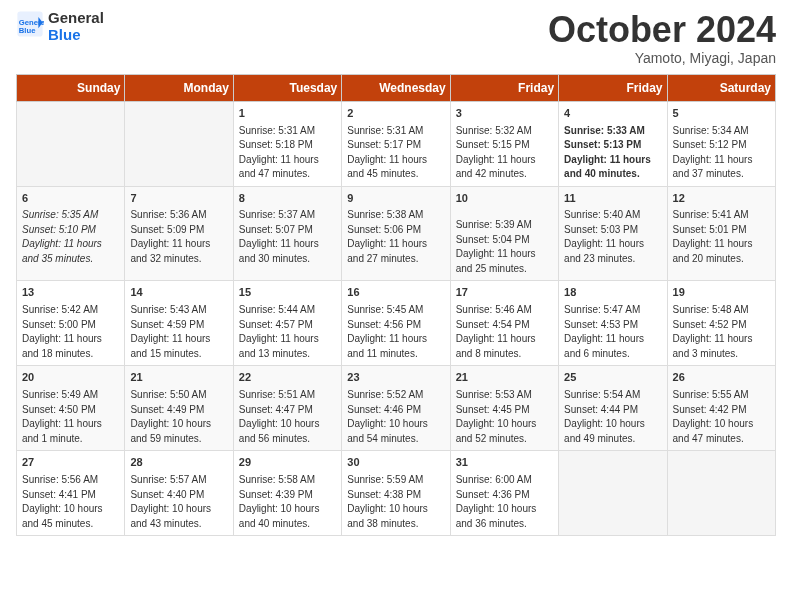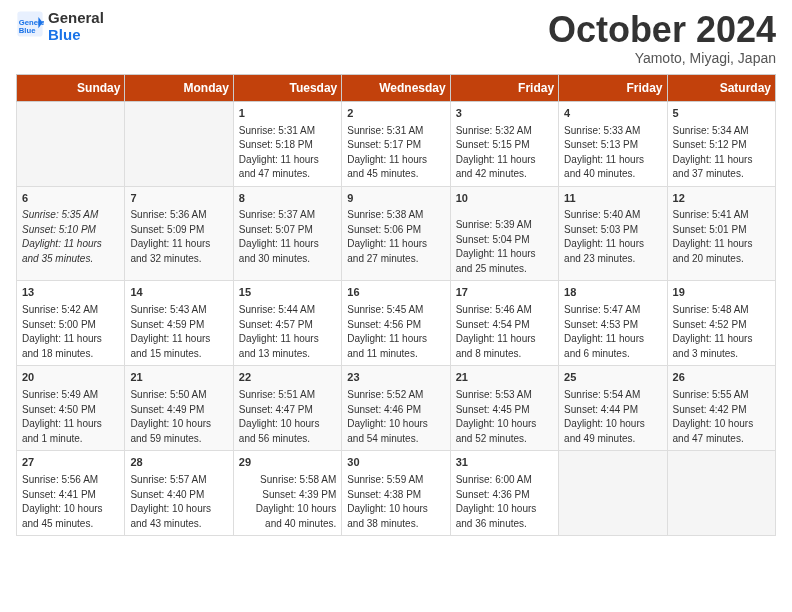--- a/index.html
+++ b/index.html
@@ -142,21 +142,21 @@
 Daylight: 11 hours and 45 minutes.</div>
           </td>
           <td>
             <span class="day-number">3</span>
             <div class="day-info" style="white-space: pre-line;">Sunrise: 5:32 AM
 Sunset: 5:15 PM
 Daylight: 11 hours and 42 minutes.</div>
           </td>
           <td>
             <span class="day-number">4</span>
-            <div class="day-info" style="white-space: pre-line;">Sunrise: 5:33 AM
+            <div class="day-info" style="white-space: pre-line; font-weight: bold;">Sunrise: 5:33 AM
 Sunset: 5:13 PM
 Daylight: 11 hours and 40 minutes.</div>
           </td>
           <td>
             <span class="day-number">5</span>
             <div class="day-info" style="white-space: pre-line;">Sunrise: 5:34 AM
 Sunset: 5:12 PM
 Daylight: 11 hours and 37 minutes.</div>
           </td>
         </tr>
@@ -300,21 +300,21 @@
 Daylight: 10 hours and 45 minutes.</div>
           </td>
           <td>
             <span class="day-number">28</span>
             <div class="day-info" style="white-space: pre-line;">Sunrise: 5:57 AM
 Sunset: 4:40 PM
 Daylight: 10 hours and 43 minutes.</div>
           </td>
           <td>
             <span class="day-number">29</span>
-            <div class="day-info" style="white-space: pre-line; text-align: right;">Sunrise: 5:58 AM
+            <div class="day-info" style="white-space: pre-line;">Sunrise: 5:58 AM
 Sunset: 4:39 PM
 Daylight: 10 hours and 40 minutes.</div>
           </td>
           <td>
             <span class="day-number">30</span>
             <div class="day-info" style="white-space: pre-line;">Sunrise: 5:59 AM
 Sunset: 4:38 PM
 Daylight: 10 hours and 38 minutes.</div>
           </td>
           <td>

